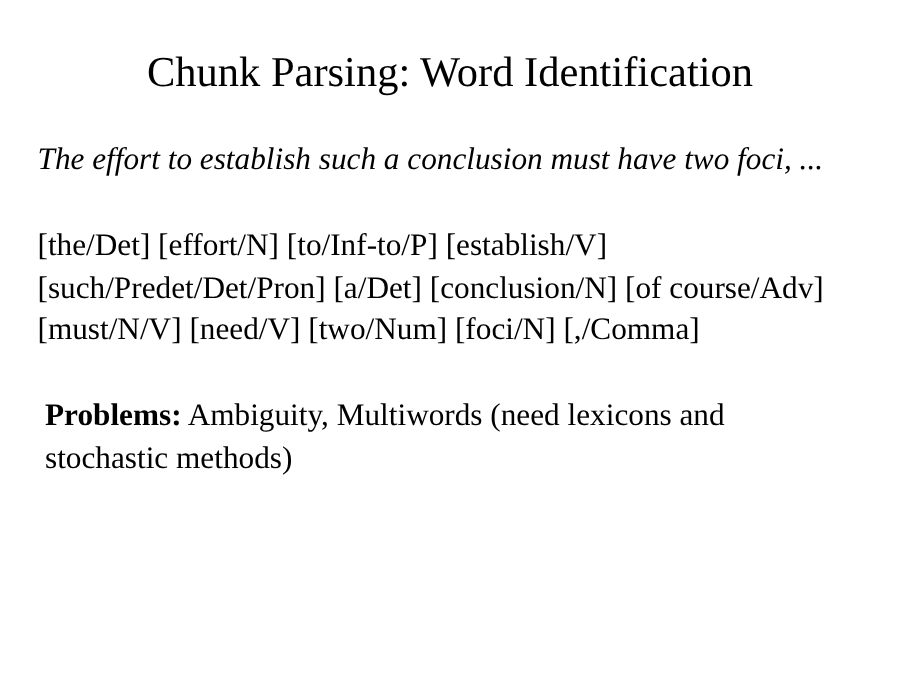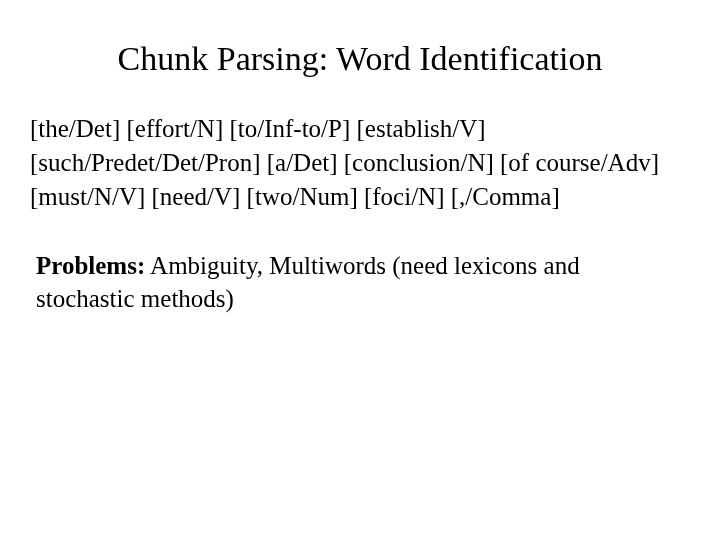--- a/index.html
+++ b/index.html
@@ -51,20 +51,23 @@
     font-weight: bold;
   }
 </style>
 </head>
 <body>
 
 <div class="slide">
 
   <div class="title">Chunk Parsing: Word Identification</div>
 
+  <div class="example-sentence">
+    <span class="indent-wrap">The effort to establish such a conclusion must have two foci, ...</span>
+  </div>
 
   <div class="tags">[the/Det] [effort/N] [to/Inf-to/P] [establish/V] [such/Predet/Det/Pron] [a/Det] [conclusion/N] [of course/Adv] [must/N/V] [need/V] [two/Num] [foci/N] [,/Comma]</div>
 
   <div class="problems">
     <span class="label">Problems:</span><span>  Ambiguity, Multiwords (need lexicons and stochastic methods)</span>
   </div>
 
 </div>
 
 </body></html>

